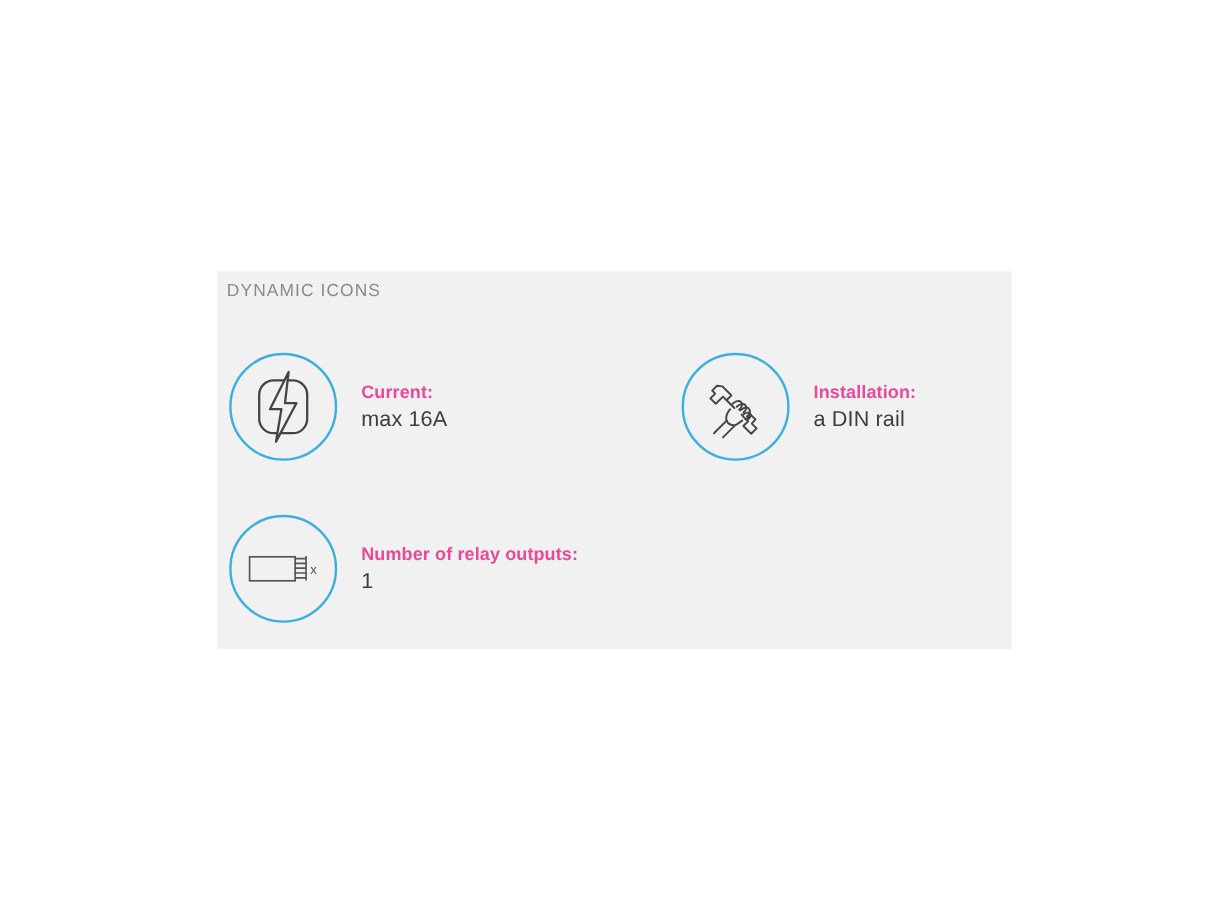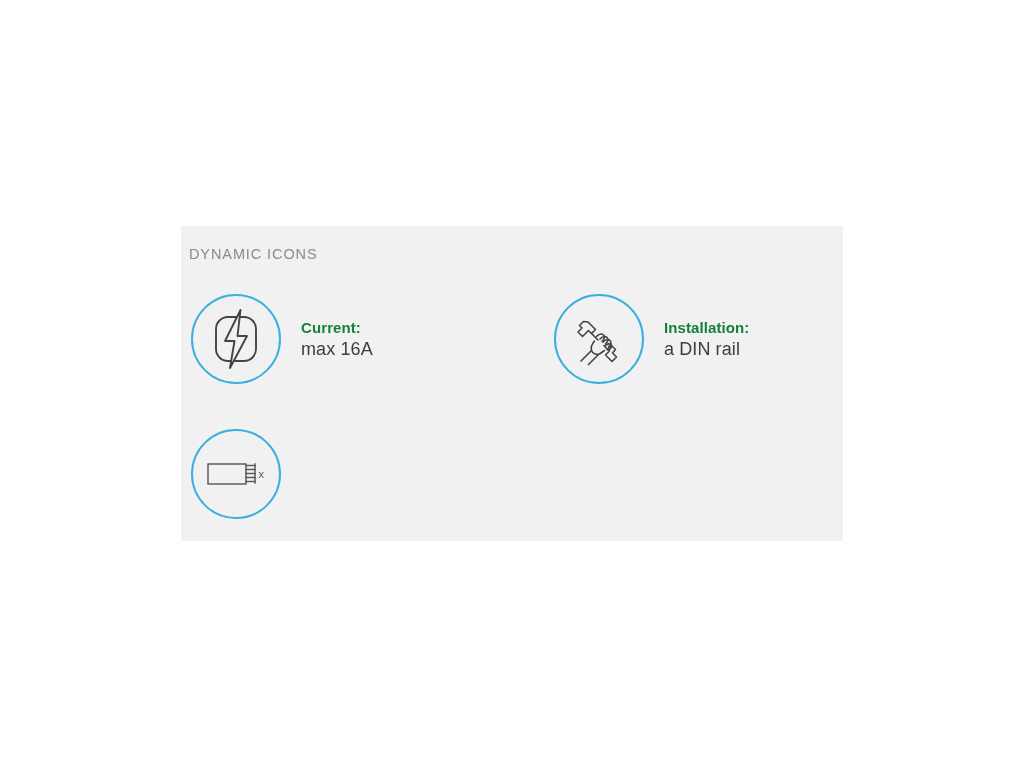--- a/index.html
+++ b/index.html
@@ -21,37 +21,37 @@
     top: 226px;
     width: 662px;
     height: 315px;
     background: #f1f1f1;
     box-sizing: border-box;
   }
 
   #panel-title {
     position: absolute;
     left: 189px;
-    top: 246px;
+    top: 235px;
     font-size: 14.5px;
     letter-spacing: 0.9px;
     color: #8a8a8a;
     font-weight: 400;
     text-transform: uppercase;
     white-space: nowrap;
   }
 
   .spec-item {
     position: absolute;
     display: flex;
     align-items: center;
   }
 
   #spec-item-current      { left: 191px; top: 294px; }
-  #spec-item-installation { left: 554px; top: 294px; }
+  #spec-item-installation { left: 568px; top: 294px; }
   #spec-item-relay        { left: 191px; top: 429px; }
 
   .icon-circle {
     width: 90px;
     height: 90px;
     border-radius: 50%;
     border: 2px solid #3bb0e0;
     box-sizing: border-box;
     flex: 0 0 auto;
     display: flex;
@@ -63,21 +63,21 @@
 
   .spec-text {
     margin-left: 20px;
     line-height: 1.0;
     white-space: nowrap;
   }
   .spec-label {
     display: block;
     font-size: 15px;
     font-weight: 700;
-    color: #15803d;
+    color: #ec4899;
     letter-spacing: 0.1px;
     margin-bottom: 5px;
   }
   .spec-value {
     display: block;
     font-size: 18px;
     font-weight: 400;
     color: #3d3d3d;
     letter-spacing: 0.1px;
   }
@@ -149,13 +149,17 @@
         <line x1="41" y1="12.5" x2="50" y2="12.5"></line>
         <line x1="41" y1="16.5" x2="50" y2="16.5"></line>
         <line x1="41" y1="20.5" x2="50" y2="20.5"></line>
         <line x1="41" y1="24.5" x2="50" y2="24.5"></line>
         <line x1="50" y1="7" x2="50" y2="26"></line>
 
         <text x="53.5" y="21" font-family="'Liberation Sans', sans-serif" font-size="11" fill="#555555" stroke="none">x</text>
       </svg>
     </span>
   </div>
+  <div class="spec-text">
+    <span class="spec-label">Number of relay outputs:</span>
+    <span class="spec-value">1</span>
+  </div>
 </div>
 
 </body></html>

